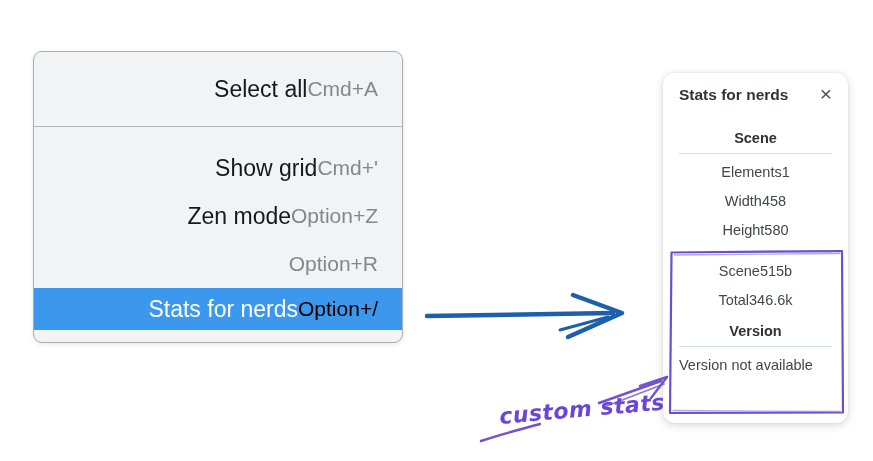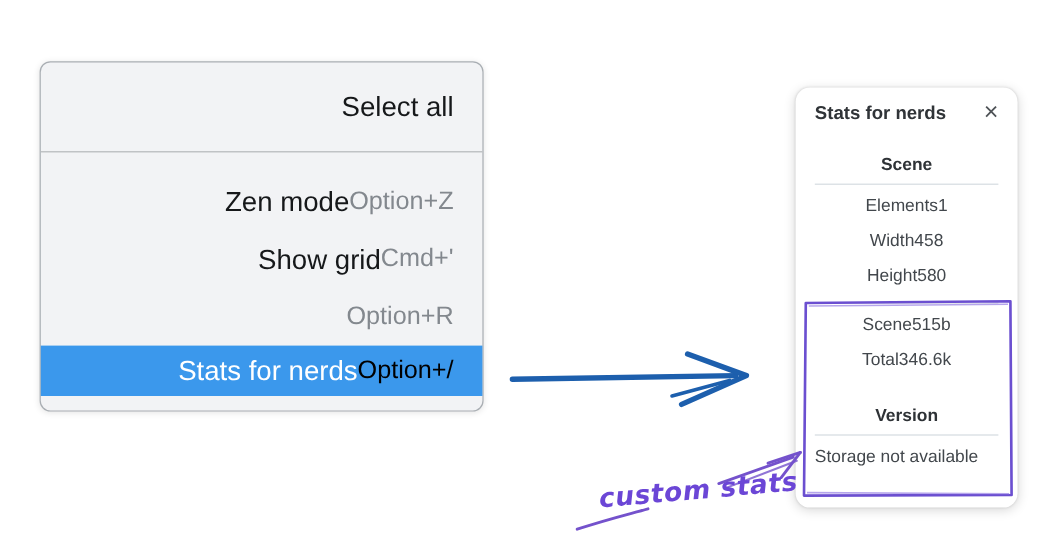--- a/index.html
+++ b/index.html
@@ -39,21 +39,21 @@
   .panel-title{font-weight:bold;font-size:15.5px;color:#303438}
   .close-btn{
     font-size:21px;line-height:16px;color:#4e5256;cursor:pointer;
     background:none;border:none;padding:0;margin:0;font-family:inherit;
   }
   .section-heading{
     text-align:center;font-weight:bold;font-size:14.5px;color:#2e3236;
   }
   .heading-scene{margin-top:26px}
   .heading-storage{margin-top:8px}
-  .heading-version{margin-top:24px}
+  .heading-version{margin-top:8px}
   .panel hr{border:0;border-top:1px solid #d5dbe0;margin:7px 0 4px}
   .stat-row{
     display:flex;justify-content:center;
     font-size:14.5px;line-height:29px;color:#42474c;
   }
   .version-message{font-size:14.5px;line-height:29px;color:#42474c}
 
   
   .annotations{
     position:absolute;left:0;top:0;width:873px;height:461px;
@@ -65,30 +65,31 @@
     font-size:22px;font-weight:bold;color:#6b46d6;
     transform:rotate(-5deg);letter-spacing:.5px;white-space:nowrap;
   }
 </style>
 </head>
 <body>
 
 <div class="menu">
   <div class="menu-row row-selectall">
     <span class="label">Select all</span>
+    <span class="shortcut">Cmd+A</span>
   </div>
   <hr class="menu-divider">
   <div class="menu-group">
     <div class="menu-row">
+      <span class="label">Show grid</span>
+      <span class="shortcut">Cmd+'</span>
+    </div>
+    <div class="menu-row">
       <span class="label">Zen mode</span>
       <span class="shortcut">Option+Z</span>
-    </div>
-    <div class="menu-row">
-      <span class="label">Show grid</span>
-      <span class="shortcut">Cmd+'</span>
     </div>
     <div class="menu-row">
       <span class="shortcut">Option+R</span>
     </div>
     <div class="menu-row selected">
       <span class="label">Stats for nerds</span>
       <span class="shortcut">Option+/</span>
     </div>
   </div>
 </div>
@@ -119,21 +120,21 @@
     <span>Scene</span>
     <span>515b</span>
   </div>
   <div class="stat-row">
     <span>Total</span>
     <span>346.6k</span>
   </div>
 
   <div class="section-heading heading-version">Version</div>
   <hr>
-  <div class="version-message">Storage not available</div>
+  <div class="version-message">Version not available</div>
 </div>
 
 <svg class="annotations" viewBox="0 0 873 461" xmlns="http://www.w3.org/2000/svg">
 
   <g>
     <path d="M427,316 L613,313" stroke="#1d5fad" stroke-width="4.5" fill="none" stroke-linecap="round"></path>
     <path d="M573,295 L622,313 L568,337" stroke="#1d5fad" stroke-width="4.5" fill="none" stroke-linecap="round" stroke-linejoin="round"></path>
     <path d="M560,330 L608,317" stroke="#1d5fad" stroke-width="3" fill="none" stroke-linecap="round"></path>
   </g>
 

